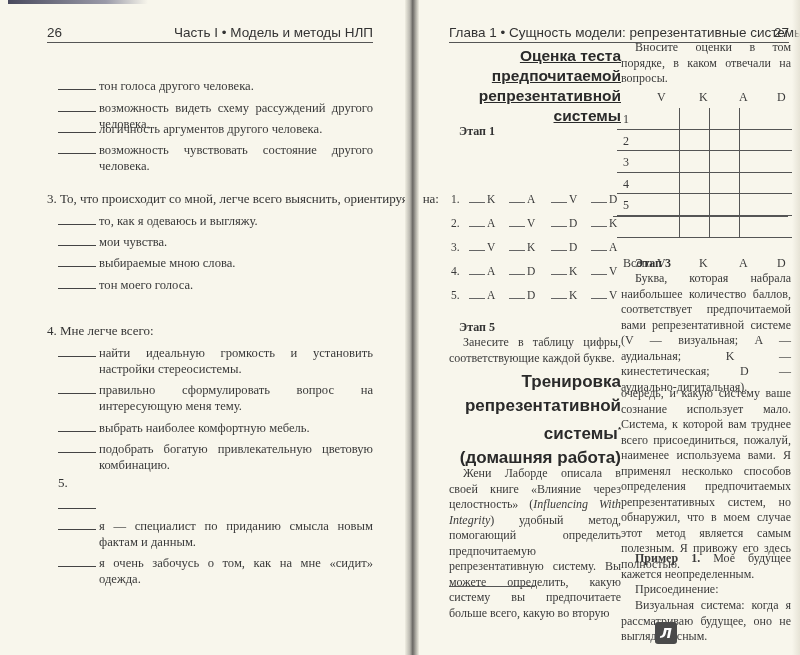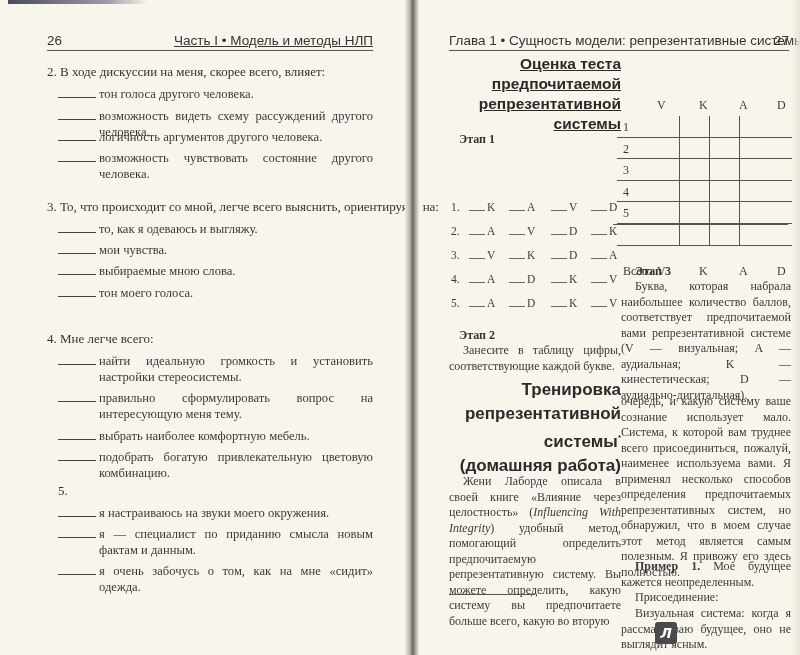--- a/index.html
+++ b/index.html
@@ -5,32 +5,32 @@
   * { box-sizing: border-box; margin: 0; padding: 0; }
   html, body { width: 800px; height: 655px; overflow: hidden; background: #f7f5ea; }
   body { position: relative; font-family: "Liberation Serif", "DejaVu Serif", serif; color: #3a3a3a; }
 
   .spread { position: absolute; inset: 0; background: #f8f6ec; }
   .topstrip { position: absolute; left: 8px; top: 0; width: 140px; height: 4px; background: linear-gradient(90deg, #4a4a5e, #9a9aa8 70%, transparent); }
   .gutter { position: absolute; left: 405px; top: 0; width: 14px; height: 655px;
     background: linear-gradient(90deg, #f0eee2 0%, #b8b6ae 35%, #6a6864 55%, #a8a69e 75%, #f0eee2 100%); }
   .right-edge { position: absolute; right: 0; top: 0; width: 8px; height: 655px; background: linear-gradient(90deg, transparent, #e6e3d6); }
 
-  .page { position: absolute; top: 8px; height: 574px; }
+  .page { position: absolute; top: 0; height: 574px; }
   .page-left { left: 0; width: 405px; }
   .page-right { left: 419px; width: 381px; }
 
   .running-head { position: absolute; top: 25px; height: 18px; border-bottom: 1px solid #555;
     font-family: "Liberation Sans", "DejaVu Sans", sans-serif; font-size: 13.5px; color: #333; }
   .page-left .running-head { left: 47px; width: 326px; }
   .page-right .running-head { left: 30px; width: 340px; }
   .rh-num { position: absolute; top: 0; }
   .rh-title { position: absolute; top: 0; white-space: nowrap; }
   .page-left .rh-num { left: 0; }
-  .page-left .rh-title { right: 0; text-decoration: underline; }
+  .page-left .rh-title { right: 0; }
   .page-right .rh-num { right: 0; }
   .page-right .rh-title { left: 0; }
 
   
   .q-title { position: absolute; left: 47px; font-size: 13px; color: #333; white-space: nowrap; }
   .opt { position: absolute; left: 58px; width: 315px; font-size: 12.6px; line-height: 16px; color: #3a3a3a; display: flex; }
   .blank { display: inline-block; width: 38px; border-bottom: 1px solid #444; height: 12px; margin-right: 3px; flex: none; }
   .opt-text { flex: 1; text-align: justify; }
 
   
@@ -70,21 +70,20 @@
 
 <div class="spread">
   <div class="topstrip"></div>
 
   <div class="page page-left">
     <div class="running-head">
       <span class="rh-num">26</span>
       <span class="rh-title">Часть I • Модель и методы НЛП</span>
     </div>
 
-    <div class="q-title" style="top:56px">2. В ходе дискуссии на меня, скорее всего, влияет:</div>
     <div class="opt" style="top:78px">
         <span class="blank"></span>
         <span class="opt-text">тон голоса другого человека.</span>
       </div>
     <div class="opt" style="top:100px">
         <span class="blank"></span>
         <span class="opt-text">возможность видеть схему рассуждений другого человека.</span>
       </div>
     <div class="opt" style="top:142px">
         <span class="blank"></span>
@@ -127,21 +126,20 @@
         <span class="opt-text">выбрать наиболее комфортную мебель.</span>
       </div>
     <div class="opt" style="top:441px">
         <span class="blank"></span>
         <span class="opt-text">подобрать богатую привлекательную цветовую комбинацию.</span>
       </div>
 
     <div class="q-title" style="top:475px; left:58px">5.</div>
     <div class="opt" style="top:497px">
         <span class="blank"></span>
-        <span class="opt-text">я настраиваюсь на звуки моего окружения.</span>
       </div>
     <div class="opt" style="top:518px">
         <span class="blank"></span>
         <span class="opt-text">я — специалист по приданию смысла новым фактам и данным.</span>
       </div>
     <div class="opt" style="top:555px">
         <span class="blank"></span>
         <span class="opt-text">я очень забочусь о том, как на мне «сидит» одежда.</span>
       </div>
   </div>
@@ -189,34 +187,35 @@
         </div>
         <div class="ans-row">
           <span class="ans-num">5.</span>
           <span class="ans-cell" style="left: 18px;"><span class="ub"></span><span>A</span></span>
           <span class="ans-cell" style="left: 58px;"><span class="ub"></span><span>D</span></span>
           <span class="ans-cell" style="left: 100px;"><span class="ub"></span><span>K</span></span>
           <span class="ans-cell" style="left: 140px;"><span class="ub"></span><span>V</span></span>
         </div>
       </div>
 
-    <div class="stage-label" style="left:40px; top:320px">Этап 2</div>
+    <div class="stage-label" style="left:40px; top:320px">Этап 5</div>
     <div class="body-text indent" style="left:30px; top:335px; width:172px">Занесите в таблицу цифры, соответствующие каждой букве.</div>
 
     <div class="section-head sh2">
       <span>Тренировка репрезентативной системы</span><sup>*</sup><br>
       <span>(домашняя работа)</span>
     </div>
 
     <div class="body-text indent" style="left:30px; top:466px; width:172px">
       <span>Жени Лаборде описала в своей книге «Влияние через целостность» (</span><i>Influencing With Integrity</i><span>) удобный метод, помогающий определить предпочитаемую репрезентативную систему. Вы можете определить, какую систему вы предпочитаете больше всего, какую во вторую</span>
     </div>
 
     <div class="footnote-rule"></div>
 
+    <div class="body-text indent" style="left:202px; top:40px; width:170px">Вносите оценки в том порядке, в каком отвечали на вопросы.</div>
 
     <div class="vkad" id="score-table">
       <div class="vkad-head">
         <span style="left:40px">V</span>
         <span style="left:82px">K</span>
         <span style="left:122px">A</span>
         <span style="left:160px">D</span>
       </div>
       <div class="grid">
         <div class="grid-row"><span>1</span></div>

